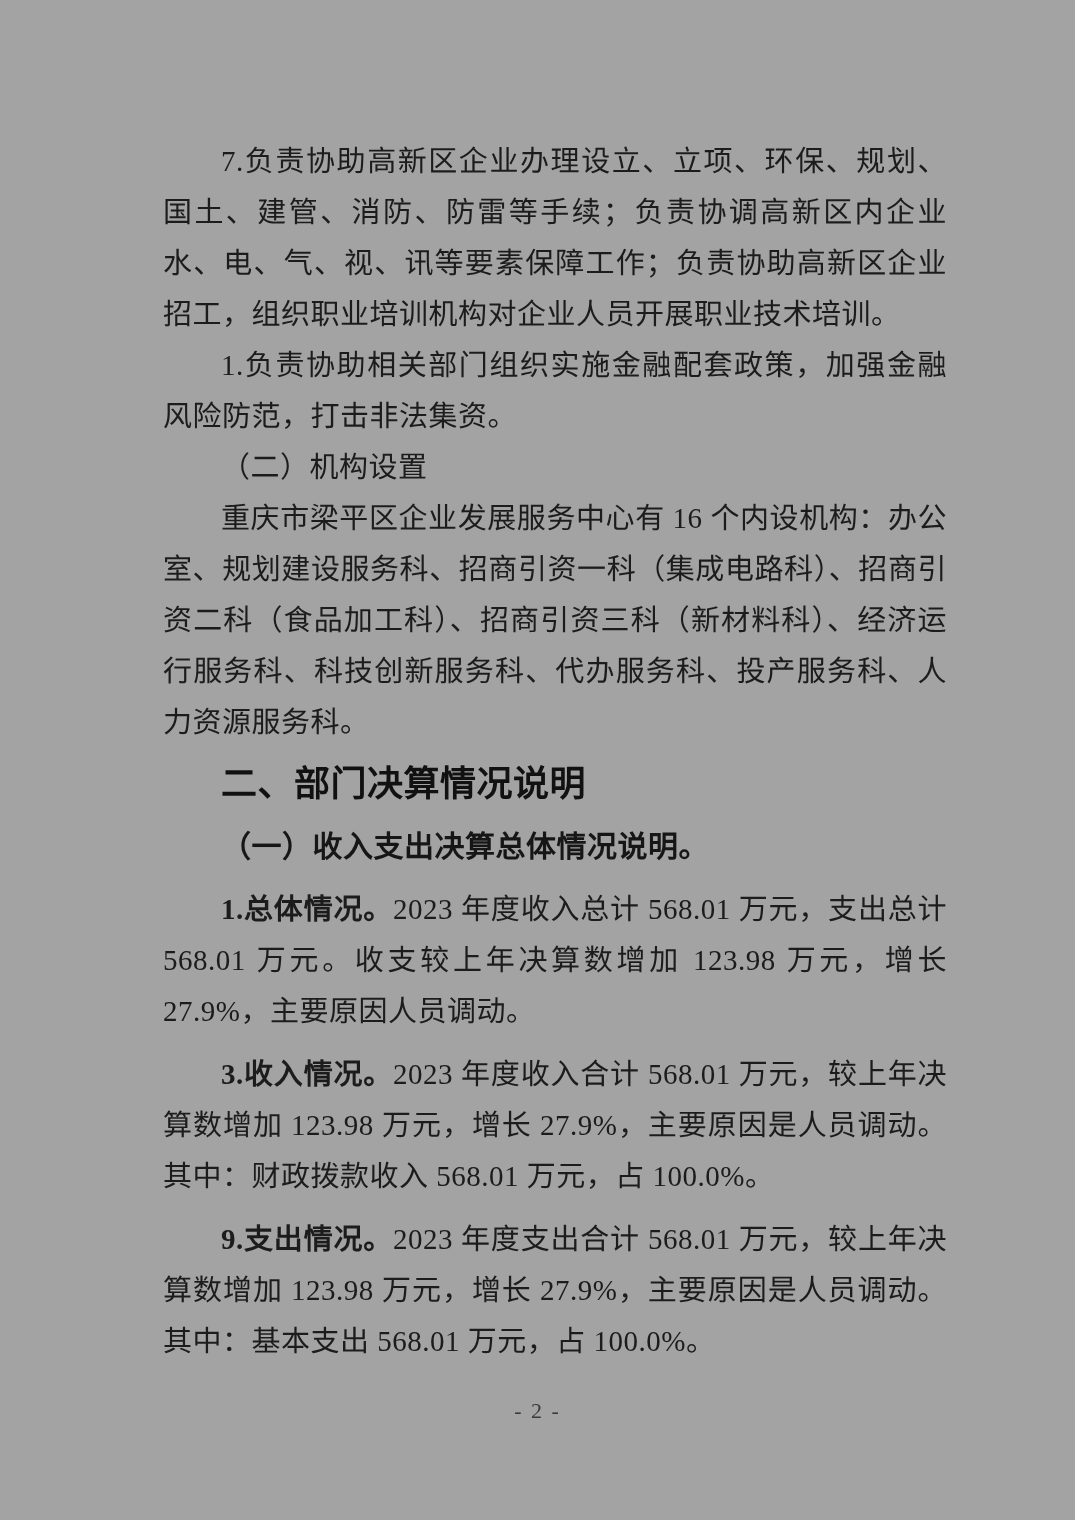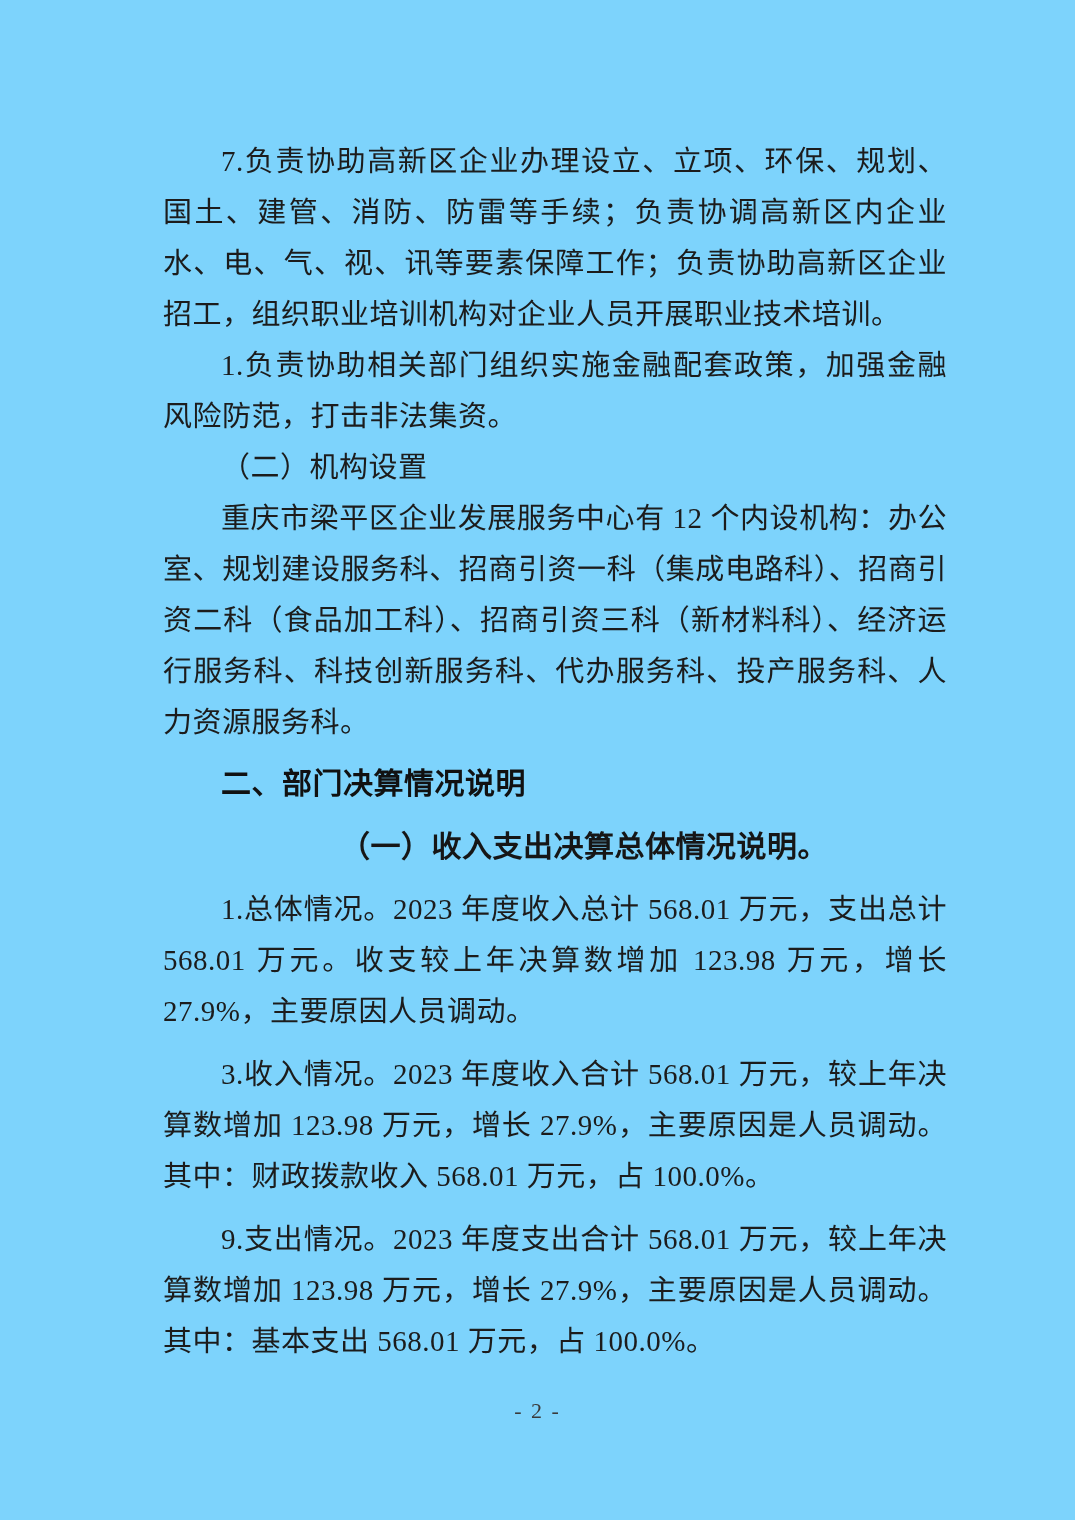--- a/index.html
+++ b/index.html
@@ -4,21 +4,21 @@
 <style>
   html, body {
     margin: 0;
     padding: 0;
     background: #ffffff;
   }
   .page {
     position: relative;
     width: 1075px;
     height: 1520px;
-    background: #7dd3fc;
+    background: #a3a3a3;
     overflow: hidden;
     font-family: "Liberation Serif", "DejaVu Serif", serif;
   }
   .content {
     position: absolute;
     left: 163px;
     top: 136px;
     width: 784px;
     color: #1c1c1c;
     font-size: 29px;
@@ -29,39 +29,39 @@
   }
   .content p {
     margin: 0;
     text-indent: 58px;
   }
   .heading-black {
     margin: 10px 0 0 0;
     text-indent: 58px;
     font-family: "Liberation Sans", "DejaVu Sans", sans-serif;
     font-weight: bold;
-    font-size: 30px;
+    font-size: 36px;
     line-height: 51px;
     color: #111111;
     text-align: left;
   }
   .subheading-bold {
     margin: 12px 0 0 0;
     text-indent: 58px;
     font-weight: bold;
     font-size: 30px;
     line-height: 51px;
     color: #161616;
-    text-align: center;
+    text-align: left;
   }
   .item-para {
     margin-top: 12px !important;
   }
   .lead {
-    font-weight: normal;
+    font-weight: bold;
   }
   .page-footer {
     position: absolute;
     top: 1396px;
     left: 0;
     width: 100%;
     text-align: center;
     font-size: 22px;
     line-height: 30px;
     color: #3a3a3a;
@@ -73,21 +73,21 @@
 
 <div class="page">
   <main class="content">
 
     <p>7.负责协助高新区企业办理设立、立项、环保、规划、国土、建管、消防、防雷等手续；负责协调高新区内企业水、电、气、视、讯等要素保障工作；负责协助高新区企业招工，组织职业培训机构对企业人员开展职业技术培训。</p>
 
     <p>1.负责协助相关部门组织实施金融配套政策，加强金融风险防范，打击非法集资。</p>
 
     <p>（二）机构设置</p>
 
-    <p>重庆市梁平区企业发展服务中心有 12 个内设机构：办公室、规划建设服务科、招商引资一科（集成电路科）、招商引资二科（食品加工科）、招商引资三科（新材料科）、经济运行服务科、科技创新服务科、代办服务科、投产服务科、人力资源服务科。</p>
+    <p>重庆市梁平区企业发展服务中心有 16 个内设机构：办公室、规划建设服务科、招商引资一科（集成电路科）、招商引资二科（食品加工科）、招商引资三科（新材料科）、经济运行服务科、科技创新服务科、代办服务科、投产服务科、人力资源服务科。</p>
 
     <h2 class="heading-black">二、部门决算情况说明</h2>
 
     <h3 class="subheading-bold">（一）收入支出决算总体情况说明。</h3>
 
     <p class="item-para"><strong class="lead">1.总体情况。</strong><span>2023 年度收入总计 568.01 万元，支出总计 568.01 万元。收支较上年决算数增加 123.98 万元，增长 27.9%，主要原因人员调动。</span></p>
 
     <p class="item-para"><strong class="lead">3.收入情况。</strong><span>2023 年度收入合计 568.01 万元，较上年决算数增加 123.98 万元，增长 27.9%，主要原因是人员调动。其中：财政拨款收入 568.01 万元，占 100.0%。</span></p>
 
     <p class="item-para"><strong class="lead">9.支出情况。</strong><span>2023 年度支出合计 568.01 万元，较上年决算数增加 123.98 万元，增长 27.9%，主要原因是人员调动。其中：基本支出 568.01 万元，占 100.0%。</span></p>

